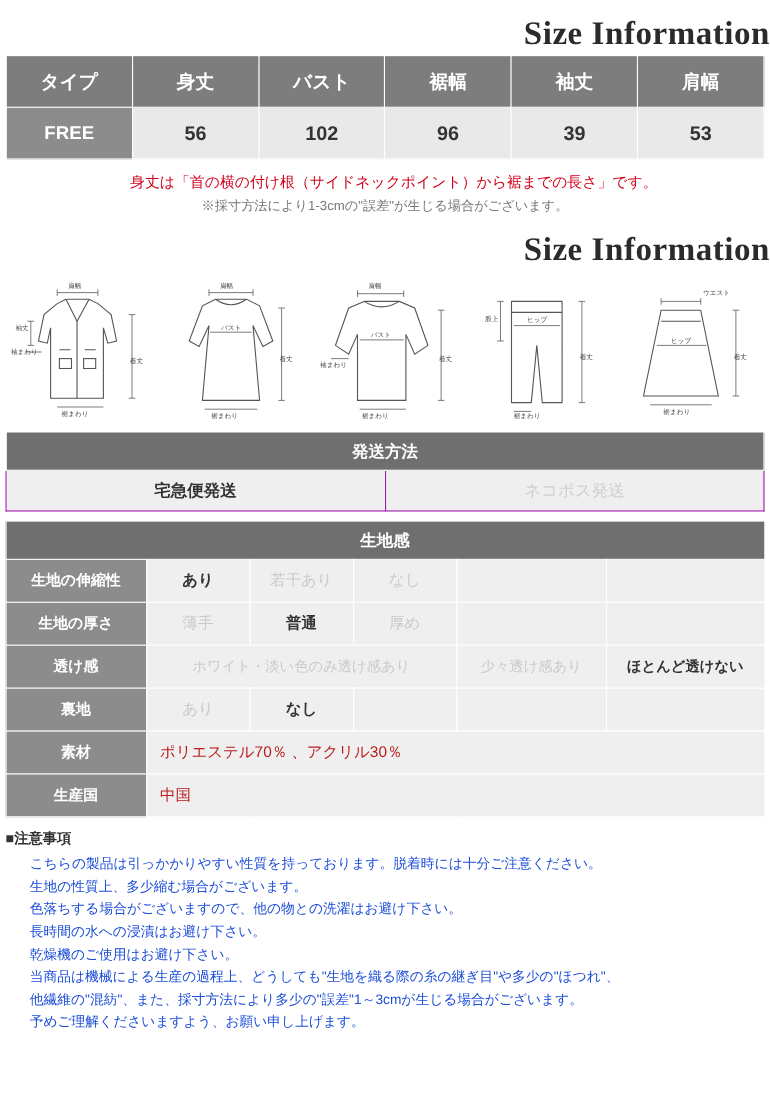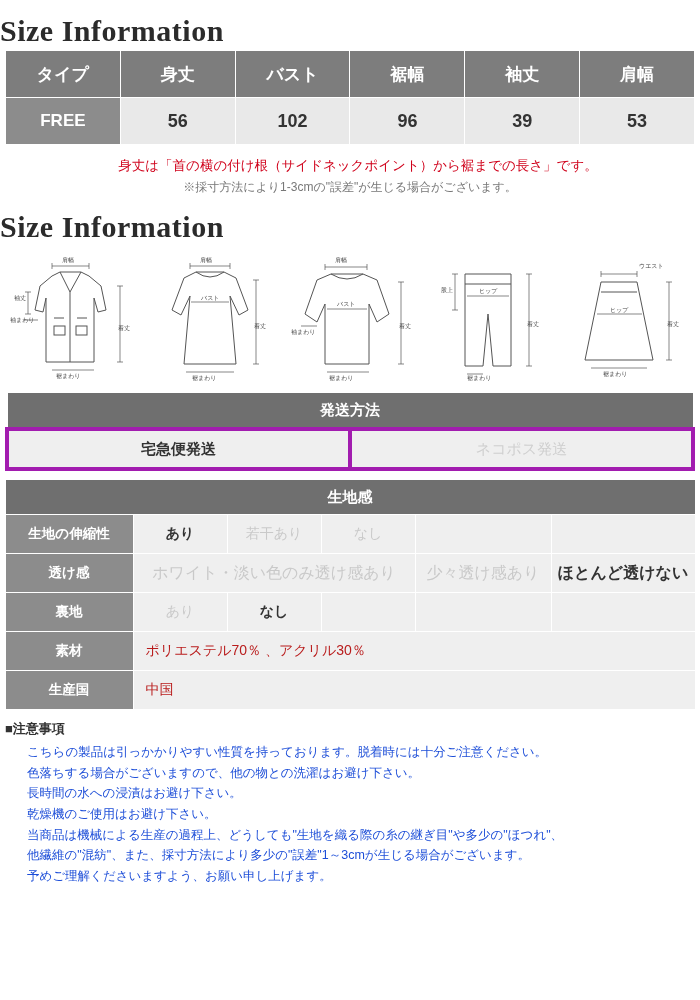--- a/index.html
+++ b/index.html
@@ -16,21 +16,21 @@
     overflow: hidden;
   }
   .page {
     width: 700px;
     height: 1000px;
     position: relative;
   }
 
   
   .main-title {
-    text-align: left;
+    text-align: right;
     font-family: "Liberation Serif", serif;
     font-weight: bold;
     font-size: 30px;
     letter-spacing: 0.5px;
     color: #2b2b2b;
     margin: 14px 0 2px 0;
   }
   .sub-title {
     text-align: center;
     font-size: 15px;
@@ -106,21 +106,21 @@
   .bar-table th {
     background: #6f6f6f;
     color: #ffffff;
     font-size: 15px;
     font-weight: bold;
     height: 32px;
     text-align: center;
     border: 1px solid #ffffff;
   }
   .bar-table td {
-    border: 4px solid #a21caf;
+    border: 1px solid #a21caf;
     height: 34px;
     text-align: center;
     font-size: 15px;
     background: #efefef;
     color: #cfcfcf;
   }
   .bar-table td.on {
     color: #333333;
     font-weight: bold;
   }
@@ -161,21 +161,21 @@
   }
   .fabric-table td.on {
     color: #333333;
     font-weight: bold;
   }
   .fabric-table td.left {
     text-align: left;
     padding-left: 12px;
     color: #b91c1c;
   }
-  .fabric-table td.small { font-size: 16px; }
+  .fabric-table td.small { font-size: 13px; }
 
   
   .notes {
     width: 690px;
     margin: 10px auto 0 auto;
   }
   .notes-title {
     font-size: 13px;
     font-weight: bold;
     color: #333333;
@@ -384,20 +384,28 @@
 
     <tr>
       <th class="rowhead">生地の伸縮性</th>
       <td class="on">あり</td>
       <td>若干あり</td>
       <td>なし</td>
       <td></td>
       <td></td>
     </tr>
 
+    <tr>
+      <th class="rowhead">生地の厚さ</th>
+      <td>薄手</td>
+      <td class="on">普通</td>
+      <td>厚め</td>
+      <td></td>
+      <td></td>
+    </tr>
 
     <tr>
       <th class="rowhead">透け感</th>
       <td class="small" colspan="3">ホワイト・淡い色のみ透け感あり</td>
       <td class="small">少々透け感あり</td>
       <td class="on small">ほとんど透けない</td>
     </tr>
 
     <tr>
       <th class="rowhead">裏地</th>
@@ -417,20 +425,21 @@
       <th class="rowhead">生産国</th>
       <td class="left" colspan="5">中国</td>
     </tr>
   </tbody>
     </table>
 
   <div class="notes">
     <div class="notes-title">■注意事項</div>
     <ul class="notes-list">
       <li>こちらの製品は引っかかりやすい性質を持っております。脱着時には十分ご注意ください。</li>
+      <li>生地の性質上、多少縮む場合がございます。</li>
       <li>色落ちする場合がございますので、他の物との洗濯はお避け下さい。</li>
       <li>長時間の水への浸漬はお避け下さい。</li>
       <li>乾燥機のご使用はお避け下さい。</li>
       <li>当商品は機械による生産の過程上、どうしても"生地を織る際の糸の継ぎ目"や多少の"ほつれ"、</li>
       <li>他繊維の"混紡"、また、採寸方法により多少の"誤差"1～3cmが生じる場合がございます。</li>
       <li>予めご理解くださいますよう、お願い申し上げます。</li>
     </ul>
   </div>
 
 </div>

